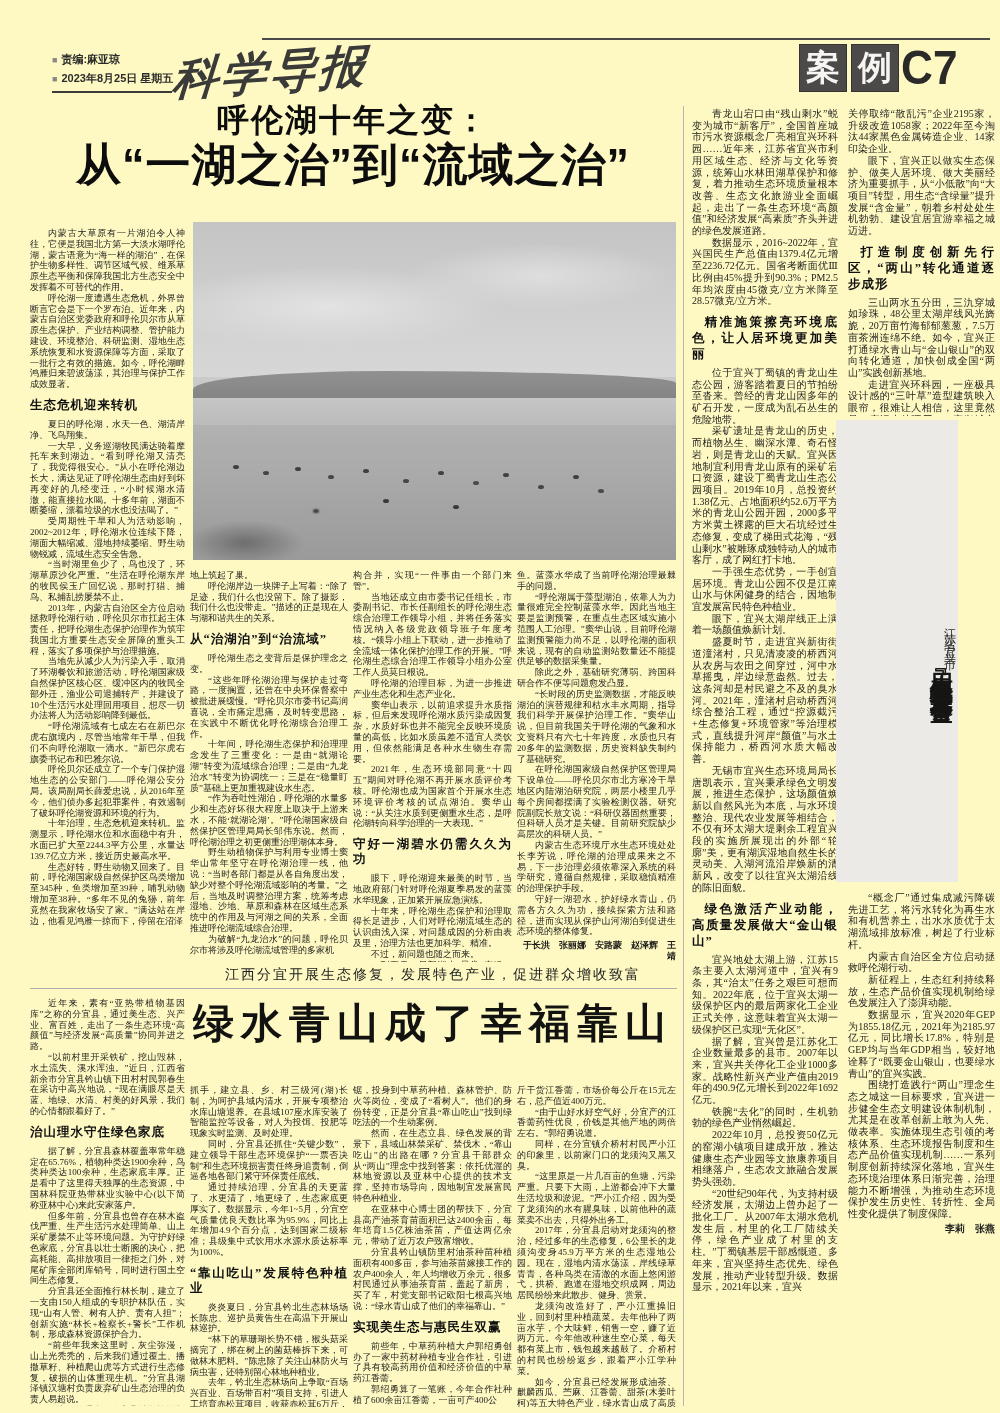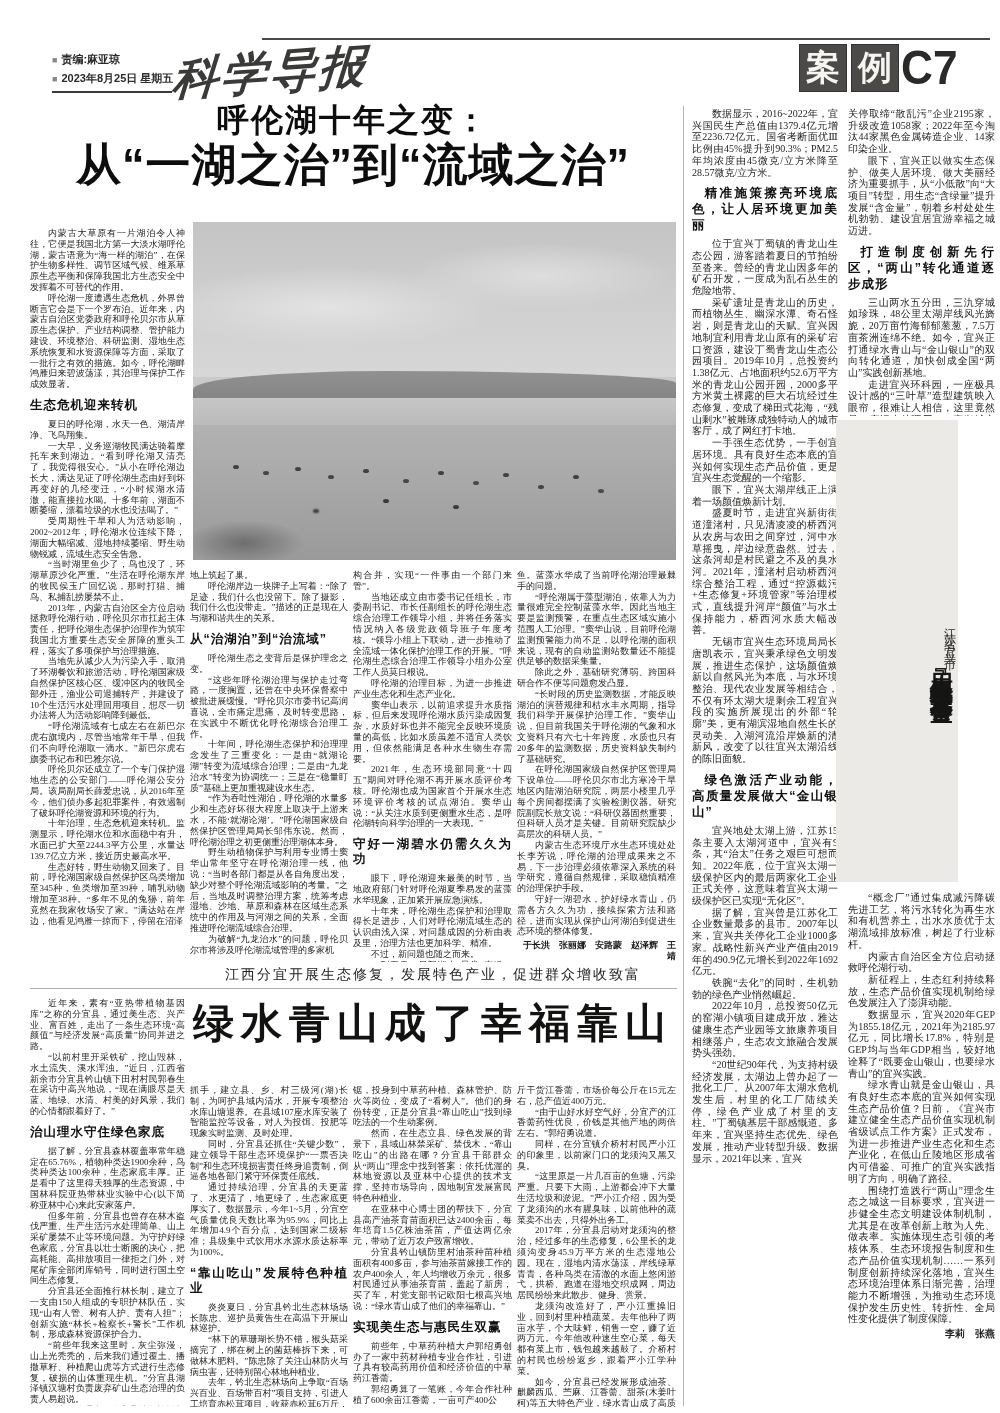--- a/index.html
+++ b/index.html
@@ -1,16 +1,16 @@
 <!DOCTYPE html>
 <html><head>
 <meta charset="utf-8">
 <style>
   html,body{margin:0;padding:0;background:#e8e6e2;}
-  .page{position:relative;width:1000px;height:1413px;background:#ffffff;overflow:hidden;
+  .page{position:relative;width:1000px;height:1413px;background:#fef9c3;overflow:hidden;
         font-family:"Liberation Serif","DejaVu Serif",serif;color:#1d1d1b;}
   
   .top-rule{position:absolute;left:262px;top:38px;width:728px;height:2px;background:#4a4a48;}
   .hdr-left{position:absolute;left:52px;top:50px;font-size:11px;font-weight:700;color:#2b2b2b;
             font-family:"Liberation Sans",sans-serif;line-height:18px;}
   .hdr-left .sq{color:#8a8886;font-size:9px;margin-right:4px;}
   .hdr-underline{width:120px;height:0;border-bottom:2px solid #3a3a38;margin-top:3px;}
   .masthead{position:absolute;left:172px;top:42px;font-size:46px;font-weight:700;color:#3a3a38;
             font-family:"DejaVu Serif",serif;font-style:italic;transform:rotate(-4deg) skewX(-8deg);
             letter-spacing:3px;}
@@ -45,21 +45,21 @@
                  220px 40px 0 #38362f,80px 44px 2px #38362f;}
   .ph-scrub{position:absolute;left:-8px;bottom:-6px;width:120px;height:46px;border-radius:50%;
             background:radial-gradient(#6f6d66,rgba(111,109,102,0) 70%);}
   
   .col{position:absolute;overflow:hidden;text-align:justify;}
   .main-body{font-size:9px;line-height:10.8px;}
   .right-body{font-size:10px;line-height:11.7px;}
   .li-p{text-indent:2em;}
   .li-cont{text-indent:0;}
   .li-h{font-weight:700;font-size:12.5px;line-height:15px;margin:8px 0 6px;text-indent:0;
-        font-family:Liberation Sans, sans-serif;color:#101010;letter-spacing:1px;}
+        font-family:Liberation Serif, serif;color:#101010;letter-spacing:1px;}
   .right-body .li-h{font-size:12.5px;line-height:16px;text-indent:1em;text-align:justify;margin:7px 0 5px;}
   .li-byline{font-weight:700;text-align:right;margin-top:3px;}
   
   .v-divider{position:absolute;left:683px;top:106px;width:1px;height:1300px;background:#b7b5b0;}
   .h-divider{position:absolute;left:30px;top:988px;width:647px;height:1px;background:#b0aea9;}
   
   .mid-kicker{position:absolute;left:190px;top:966px;width:486px;text-align:center;font-size:14px;
               letter-spacing:2px;color:#222;}
   .mid-title{position:absolute;left:190px;top:996px;width:486px;text-align:center;font-size:41px;
              font-weight:700;color:#121210;letter-spacing:7px;font-family:"DejaVu Serif",serif;}
@@ -190,25 +190,26 @@
       <div class="li-cont">斤干货江香薷，市场价每公斤在15元左右，总产值近400万元。</div>
       <div class="li-p">“由于山好水好空气好，分宜产的江香薷药性优良，价钱是其他产地的两倍左右。”郭绍勇说道。</div>
       <div class="li-p">同样，在分宜镇介桥村村民严小江的印象里，以前家门口的龙须沟又黑又臭。</div>
       <div class="li-p">“这里原是一片几百亩的鱼塘，污染严重。只要下大雨，上游都会冲下大量生活垃圾和淤泥。”严小江介绍，因为受了龙须沟的水有腥臭味，以前他种的蔬菜卖不出去，只得外出务工。</div>
       <div class="li-p">2017年，分宜县启动对龙须沟的整治，经过多年的生态修复，6公里长的龙须沟变身45.9万平方米的生态湿地公园。现在，湿地内清水荡漾，岸线绿草青青，各种鸟类在清澈的水面上悠闲游弋，拱桥、跑道在湿地交织成网，周边居民纷纷来此散步、健身、赏景。</div>
       <div class="li-p">龙须沟改造好了，严小江重操旧业，回到村里种植蔬菜。去年他种了两亩水芋，个大味鲜，销售一空，赚了近两万元。今年他改种速生空心菜，每天都有菜上市，钱包越来越鼓了。介桥村的村民也纷纷返乡，跟着严小江学种菜。</div>
       <div class="li-p">如今，分宜县已经发展形成油茶、麒麟西瓜、苎麻、江香薷、甜茶(木姜叶柯)等五大特色产业，绿水青山成了高质量发展的幸福靠山。</div>
     </div>
 
   <div class="col right-body" style="left:692px;top:108px;width:146px;height:1298px;">
+      <div class="li-p">青龙山宕口由“残山剩水”蜕变为城市“新客厅”，全国首座城市污水资源概念厂亮相宜兴环科园……近年来，江苏省宜兴市利用区域生态、经济与文化等资源，统筹山水林田湖草保护和修复，着力推动生态环境质量根本改善、生态文化旅游业全面崛起，走出了一条生态环境“高颜值”和经济发展“高素质”齐头并进的绿色发展道路。</div>
       <div class="li-p">数据显示，2016~2022年，宜兴国民生产总值由1379.4亿元增至2236.72亿元。国省考断面优Ⅲ比例由45%提升到90.3%；PM2.5年均浓度由45微克/立方米降至28.57微克/立方米。</div>
       <div class="li-h">精准施策擦亮环境底色，让人居环境更加美丽</div>
       <div class="li-p">位于宜兴丁蜀镇的青龙山生态公园，游客踏着夏日的节拍纷至沓来。曾经的青龙山因多年的矿石开发，一度成为乱石丛生的危险地带。</div>
       <div class="li-p">采矿遗址是青龙山的历史，而植物丛生、幽深水潭、奇石怪岩，则是青龙山的天赋。宜兴因地制宜利用青龙山原有的采矿宕口资源，建设丁蜀青龙山生态公园项目。2019年10月，总投资约1.38亿元、占地面积约52.6万平方米的青龙山公园开园，2000多平方米黄土裸露的巨大石坑经过生态修复，变成了梯田式花海，“残山剩水”被雕琢成独特动人的城市客厅，成了网红打卡地。</div>
-      <div class="li-p">一手强生态优势，一手创宜居环境。具有良好生态本底的宜兴如何实现生态产品价值，更是宜兴生态觉醒的一个缩影。</div>
+      <div class="li-p">一手强生态优势，一手创宜居环境。青龙山公园不仅是江南山水与休闲健身的结合，因地制宜发展富民特色种植业。</div>
       <div class="li-p">眼下，宜兴太湖岸线正上演着一场颜值焕新计划。</div>
       <div class="li-p">盛夏时节，走进宜兴新街街道潼渚村，只见清凌凌的桥西河从农房与农田之间穿过，河中水草摇曳，岸边绿意盎然。过去，这条河却是村民避之不及的臭水河。2021年，潼渚村启动桥西河综合整治工程，通过“控源截污+生态修复+环境管家”等治理模式，直线提升河岸“颜值”与水土保持能力，桥西河水质大幅改善。</div>
       <div class="li-p">无锡市宜兴生态环境局局长唐凯表示，宜兴秉承绿色文明发展，推进生态保护，这场颜值焕新以自然风光为本底，与水环境整治、现代农业发展等相结合，不仅有环太湖大堤剩余工程宜兴段的实施所展现出的外部“轮廓”美，更有湖滨湿地自然生长的灵动美、入湖河流沿岸焕新的清新风，改变了以往宜兴太湖沿线的陈旧面貌。</div>
       <div class="li-h">绿色激活产业动能，高质量发展做大“金山银山”</div>
       <div class="li-p">宜兴地处太湖上游，江苏15条主要入太湖河道中，宜兴有9条，其“治太”任务之艰巨可想而知。2022年底，位于宜兴太湖一级保护区内的最后两家化工企业正式关停，这意味着宜兴太湖一级保护区已实现“无化区”。</div>
       <div class="li-p">据了解，宜兴曾是江苏化工企业数量最多的县市。2007年以来，宜兴共关停化工企业1000多家。战略性新兴产业产值由2019年的490.9亿元增长到2022年1692亿元。</div>
       <div class="li-p">铁腕“去化”的同时，生机勃勃的绿色产业悄然崛起。</div>
       <div class="li-p">2022年10月，总投资50亿元的窑湖小镇项目建成开放，雅达健康生态产业园等文旅康养项目相继落户，生态农文旅融合发展势头强劲。</div>
       <div class="li-p">“20世纪90年代，为支持村级经济发展，太湖边上曾办起了一批化工厂。从2007年太湖水危机发生后，村里的化工厂陆续关停，绿色产业成了村里的支柱。”丁蜀镇基层干部感慨道。多年来，宜兴坚持生态优先、绿色发展，推动产业转型升级。数据显示，2021年以来，宜兴</div>
     </div>
@@ -223,18 +224,17 @@
   <div class="vbox">
     <div class="vkicker">江苏省宜兴市</div>
     <div class="vtitle">用生态『含绿量』提升发展『含金量』</div>
   </div>
 
   <div class="col right-body" style="left:848px;top:892px;width:147px;height:514px;">
       <div class="li-p">“概念厂”通过集成减污降碳先进工艺，将污水转化为再生水和有机营养土，出水水质优于太湖流域排放标准，树起了行业标杆。</div>
       <div class="li-p">内蒙古自治区全方位启动拯救呼伦湖行动。</div>
       <div class="li-p">新征程上，生态红利持续释放，生态产品价值实现机制给绿色发展注入了澎湃动能。</div>
       <div class="li-p">数据显示，宜兴2020年GEP为1855.18亿元，2021年为2185.97亿元，同比增长17.8%，特别是GEP均与当年GDP相当，较好地诠释了“既要金山银山，也要绿水青山”的宜兴实践。</div>
-      <div class="li-p">绿水青山就是金山银山，具有良好生态本底的宜兴如何实现生态产品价值？日前，《宜兴市建立健全生态产品价值实现机制省级试点工作方案》正式发布，为进一步推进产业生态化和生态产业化，在低山丘陵地区形成省内可借鉴、可推广的宜兴实践指明了方向，明确了路径。</div>
       <div class="li-p">围绕打造践行“两山”理念生态之城这一目标要求，宜兴进一步健全生态文明建设体制机制，尤其是在改革创新上敢为人先、做表率。实施体现生态引领的考核体系、生态环境报告制度和生态产品价值实现机制……一系列制度创新持续深化落地，宜兴生态环境治理体系日渐完善，治理能力不断增强，为推动生态环境保护发生历史性、转折性、全局性变化提供了制度保障。</div>
       <div class="li-byline">李莉　张燕</div>
     </div>
 
 </div>
 
 </body></html>

